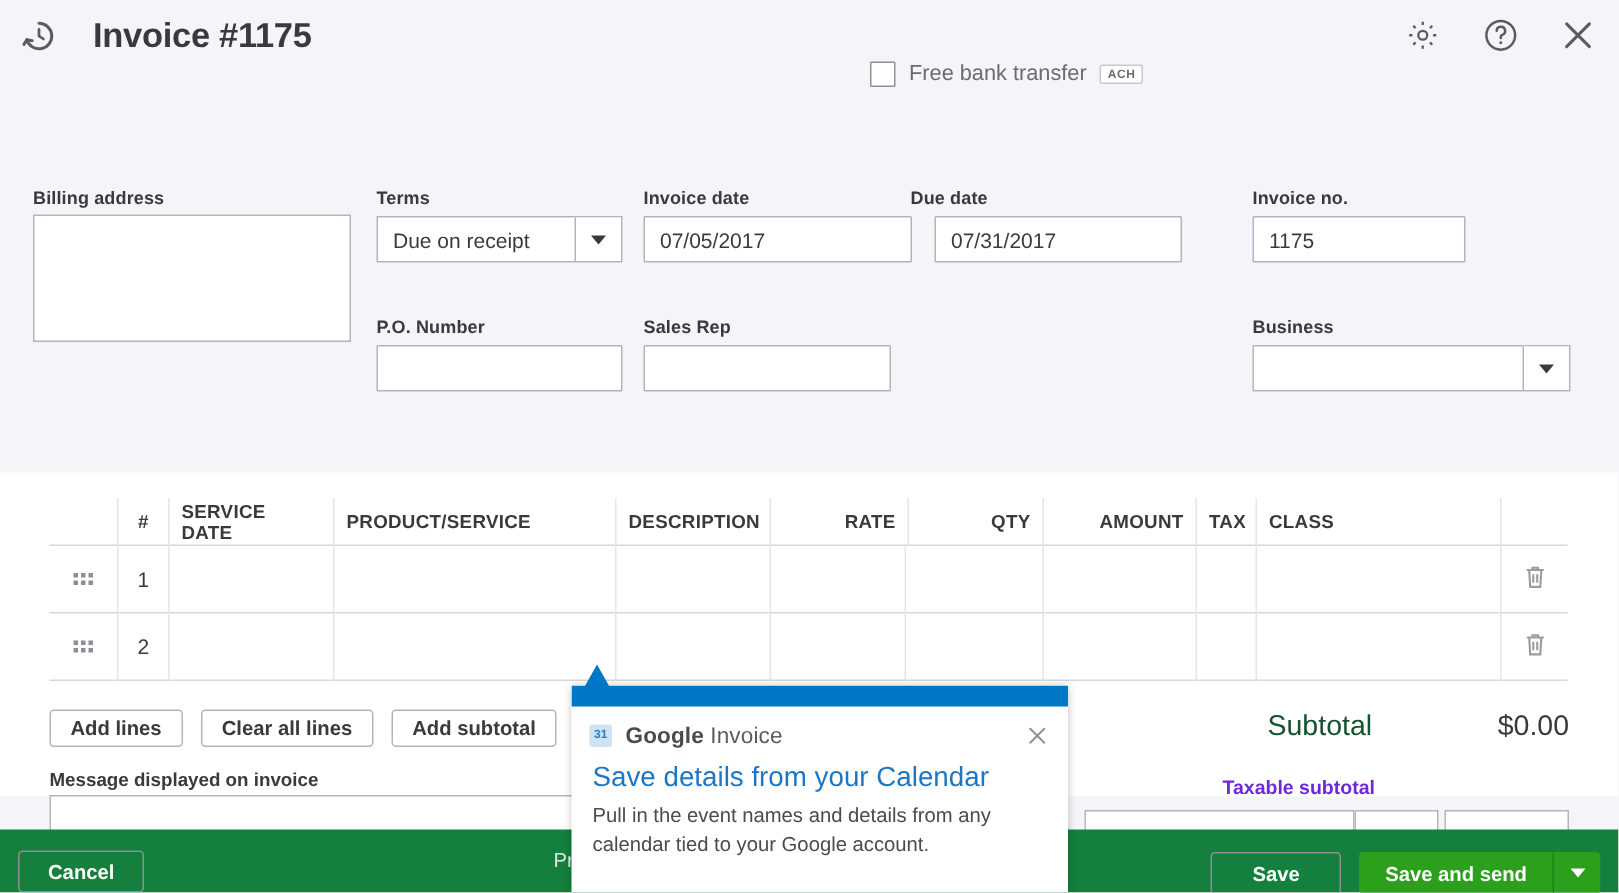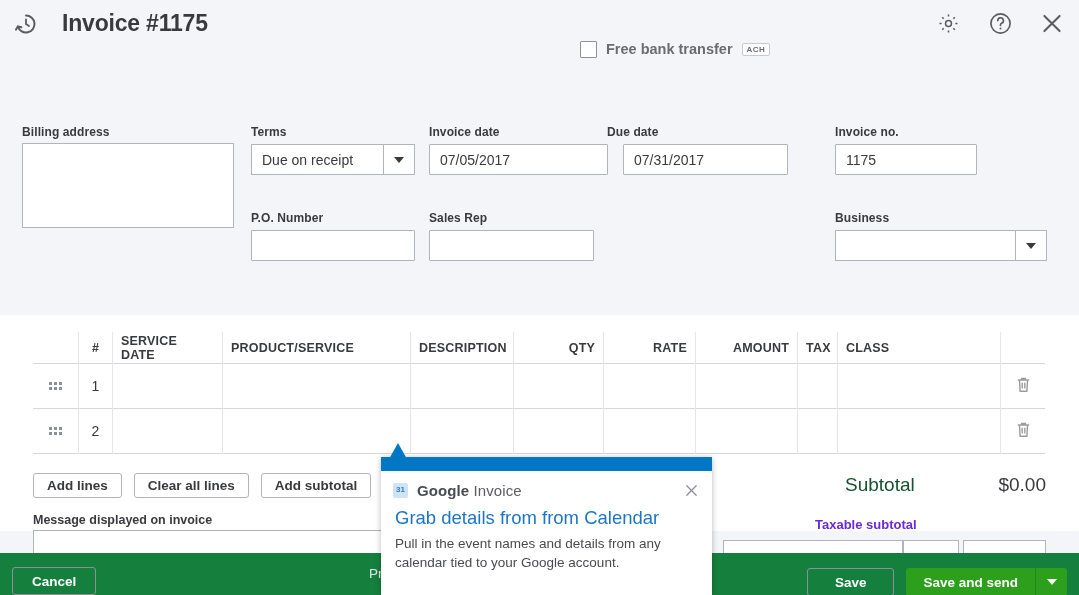--- a/index.html
+++ b/index.html
@@ -34,21 +34,21 @@
   
   .bank-row {
     position: absolute; top: 38px; left: 580px;
     display: flex; align-items: center; gap: 9px;
     overflow: hidden; height: 22px;
   }
   .bank-check {
     width: 17px; height: 17px; border: 1px solid #8d9096; background: #fff;
     border-radius: 1px;
   }
-  .bank-label { font-size: 14.5px; color: #6b6c72; white-space: nowrap; font-weight: bold; }
+  .bank-label { font-size: 14.5px; color: #6b6c72; white-space: nowrap; }
   .ach-badge {
     font-size: 8px; font-weight: bold; color: #6b6c72;
     border: 1px solid #c7c9cd; background: #fff;
     padding: 1px 4px; border-radius: 2px; letter-spacing: .4px;
   }
 
   
   .form-area {
     position: absolute; top: 60px; left: 0; width: 1079px; height: 255px;
     background: #f4f5f8;
@@ -309,22 +309,22 @@
 
   <div class="table-area">
     <div class="tbl">
 
       <div class="tbl-header">
         <div class="th center" style="width:45px;"></div>
         <div class="th center" style="width:34px;">#</div>
         <div class="th" style="width:110px;">SERVICE DATE</div>
         <div class="th" style="width:188px;">PRODUCT/SERVICE</div>
         <div class="th" style="width:103px;">DESCRIPTION</div>
+        <div class="th right" style="width:92px;">RATE</div>
         <div class="th right" style="width:90px;">QTY</div>
-        <div class="th right" style="width:92px;">RATE</div>
         <div class="th right" style="width:102px;">AMOUNT</div>
         <div class="th" style="width:40px;">TAX</div>
         <div class="th" style="width:163px;">CLASS</div>
         <div class="th" style="width:45px;"></div>
       </div>
 
       <div class="tbl-row">
         <div class="td center" style="width:45px;">
           <span class="drag-dots">
               <i></i>
@@ -407,21 +407,21 @@
     <div class="gc-topbar"></div>
     <div class="gc-head">
       <div class="gc-cal-icon">31</div>
       <div class="gc-brand"><b>Google</b><span> Invoice</span></div>
       <div class="gc-close">
         <svg width="15" height="15" viewBox="0 0 16 16" fill="none" stroke="#8d9096" stroke-width="1.4" stroke-linecap="round">
           <path d="M3 3 L13 13 M13 3 L3 13"></path>
         </svg>
       </div>
     </div>
-    <div class="gc-title">Grab details from from Calendar</div>
+    <div class="gc-title">Save details from your Calendar</div>
     <div class="gc-body">Pull in the event names and details from any calendar tied to your Google account.</div>
   </div>
 
   <div class="bottom-bar">
     <button class="cancel-btn">Cancel</button>
     <div class="center-link">Pr</div>
     <div class="right-actions">
       <button class="save-btn">Save</button>
       <div class="save-send-group">
         <button class="save-send-btn">Save and send</button>

